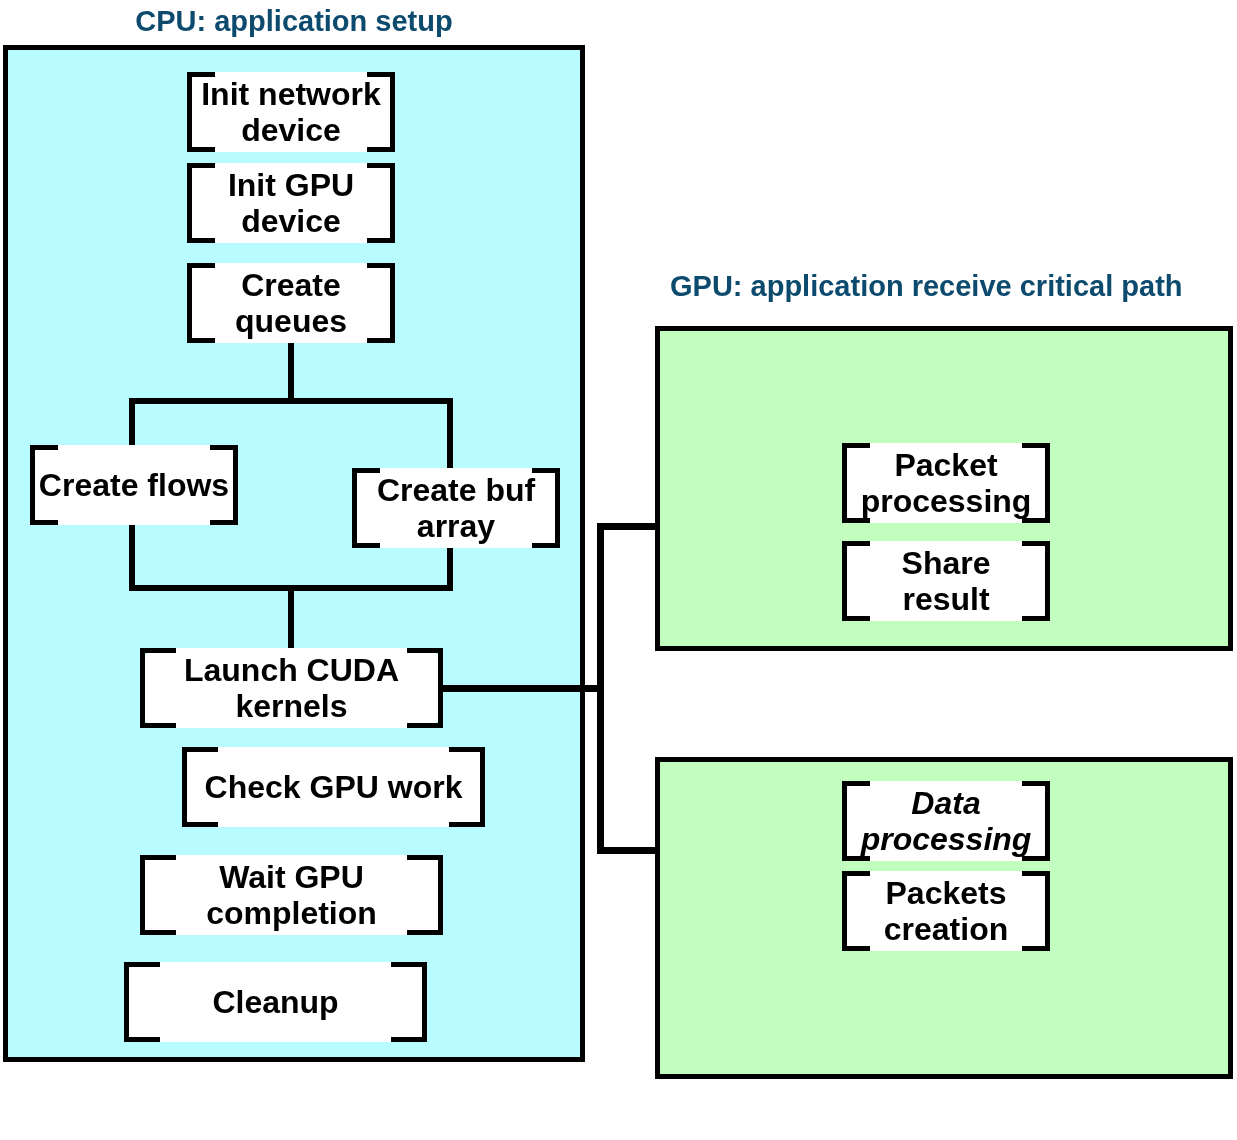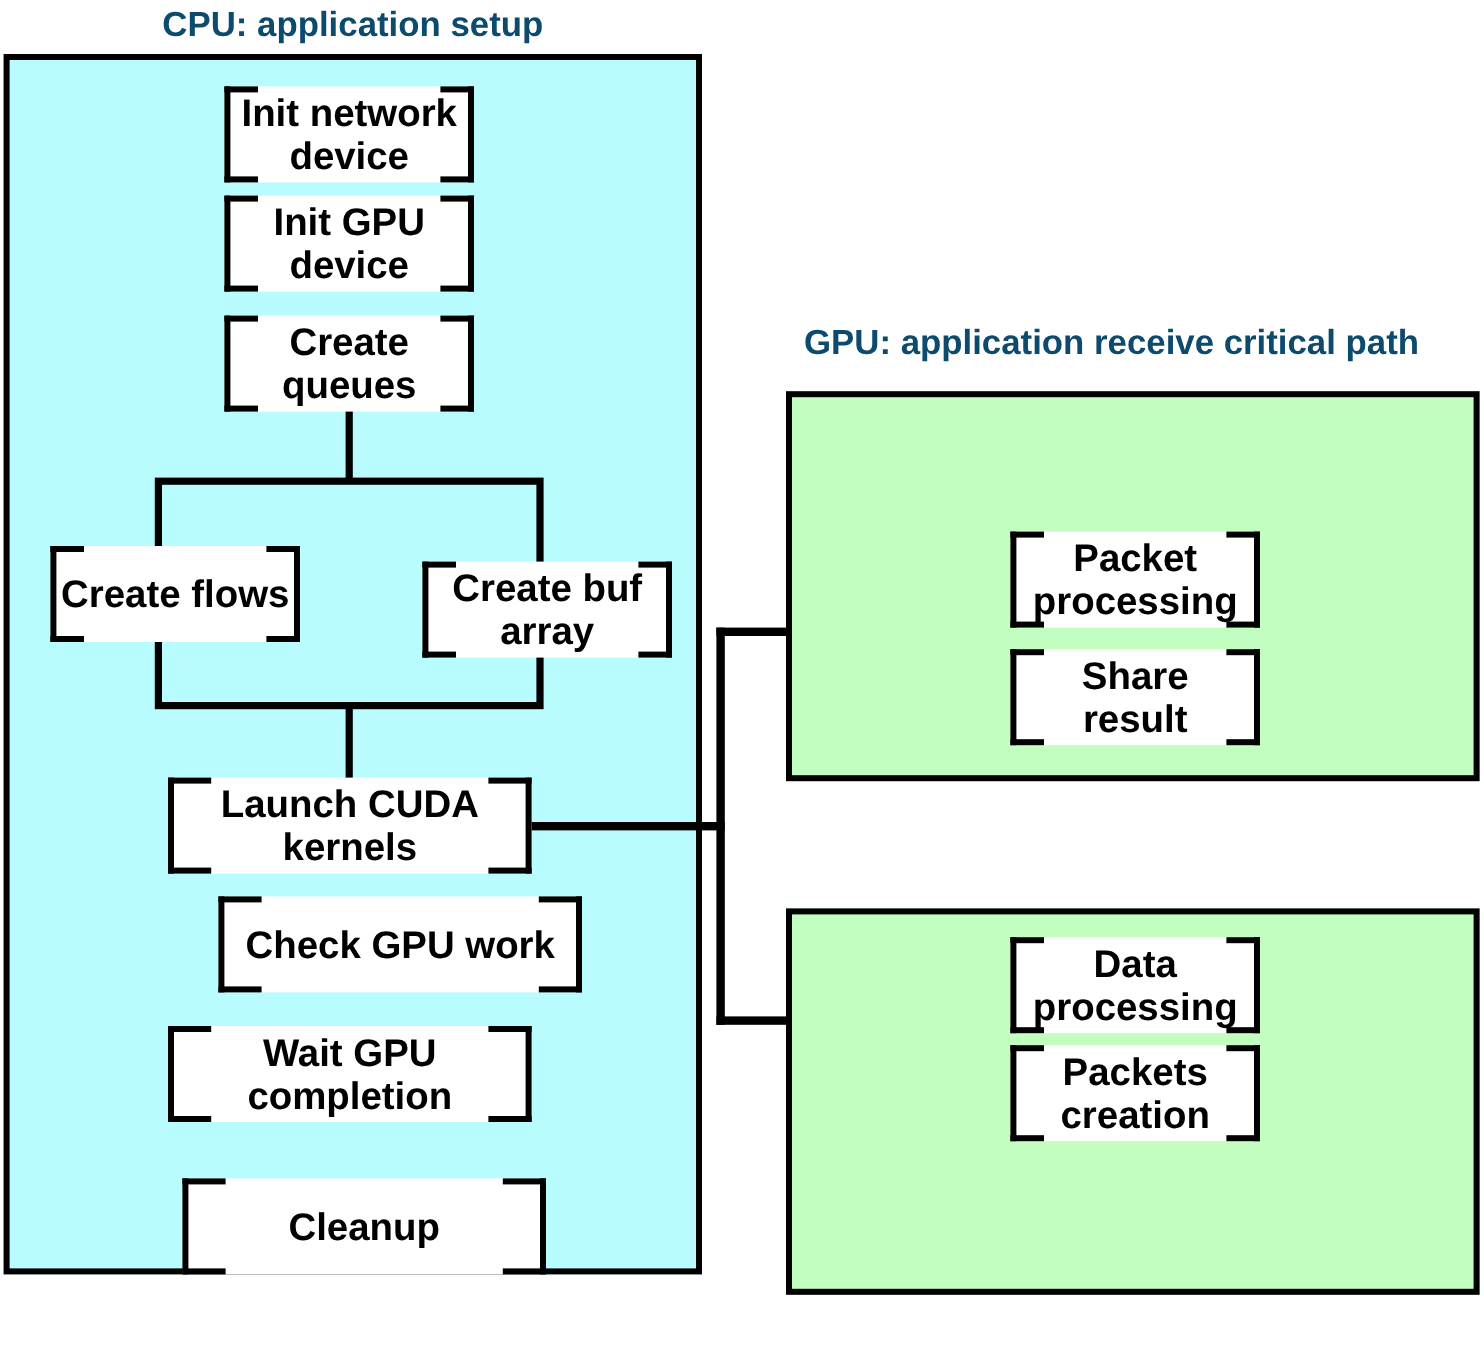--- a/index.html
+++ b/index.html
@@ -122,68 +122,68 @@
     <span class="bk bk-r"></span>
     <span class="label">Init GPU
 device</span>
   </div>
   <div class="node narrow" style="left:187px; top:263px;">
     <span class="bk bk-l"></span>
     <span class="bk bk-r"></span>
     <span class="label">Create
 queues</span>
   </div>
-  <div class="node narrow" style="left:30px; top:455px;margin-left:12px;">
+  <div class="node narrow" style="left:30px; top:445px;">
     <span class="bk bk-l"></span>
     <span class="bk bk-r"></span>
     <span class="label">Create flows</span>
   </div>
   <div class="node narrow" style="left:352px; top:468px;">
     <span class="bk bk-l"></span>
     <span class="bk bk-r"></span>
     <span class="label">Create buf
 array</span>
   </div>
-  <div class="node wide" style="left:140px; top:648px;">
+  <div class="node wide" style="left:140px; top:648px;border-radius:21px;">
     <span class="bk bk-l"></span>
     <span class="bk bk-r"></span>
     <span class="label">Launch CUDA
 kernels</span>
   </div>
   <div class="node wide" style="left:140px; top:747px;margin-left:42px;">
     <span class="bk bk-l"></span>
     <span class="bk bk-r"></span>
     <span class="label">Check GPU work</span>
   </div>
   <div class="node wide" style="left:140px; top:855px;">
     <span class="bk bk-l"></span>
     <span class="bk bk-r"></span>
     <span class="label">Wait GPU
 completion</span>
   </div>
-  <div class="node wide" style="left:152px; top:962px;margin-top:20px;">
+  <div class="node wide" style="left:124px; top:962px;">
     <span class="bk bk-l"></span>
     <span class="bk bk-r"></span>
     <span class="label">Cleanup</span>
   </div>
 
   <div class="node narrow" style="left:842px; top:443px;">
     <span class="bk bk-l"></span>
     <span class="bk bk-r"></span>
     <span class="label">Packet
 processing</span>
   </div>
   <div class="node narrow" style="left:842px; top:541px;">
     <span class="bk bk-l"></span>
     <span class="bk bk-r"></span>
     <span class="label">Share
 result</span>
   </div>
 
-  <div class="node narrow" style="left:842px; top:781px;">
+  <div class="node narrow" style="left:842px; top:781px;font-style:italic;">
     <span class="bk bk-l"></span>
     <span class="bk bk-r"></span>
     <span class="label">Data
 processing</span>
   </div>
   <div class="node narrow" style="left:842px; top:871px;">
     <span class="bk bk-l"></span>
     <span class="bk bk-r"></span>
     <span class="label">Packets
 creation</span>

